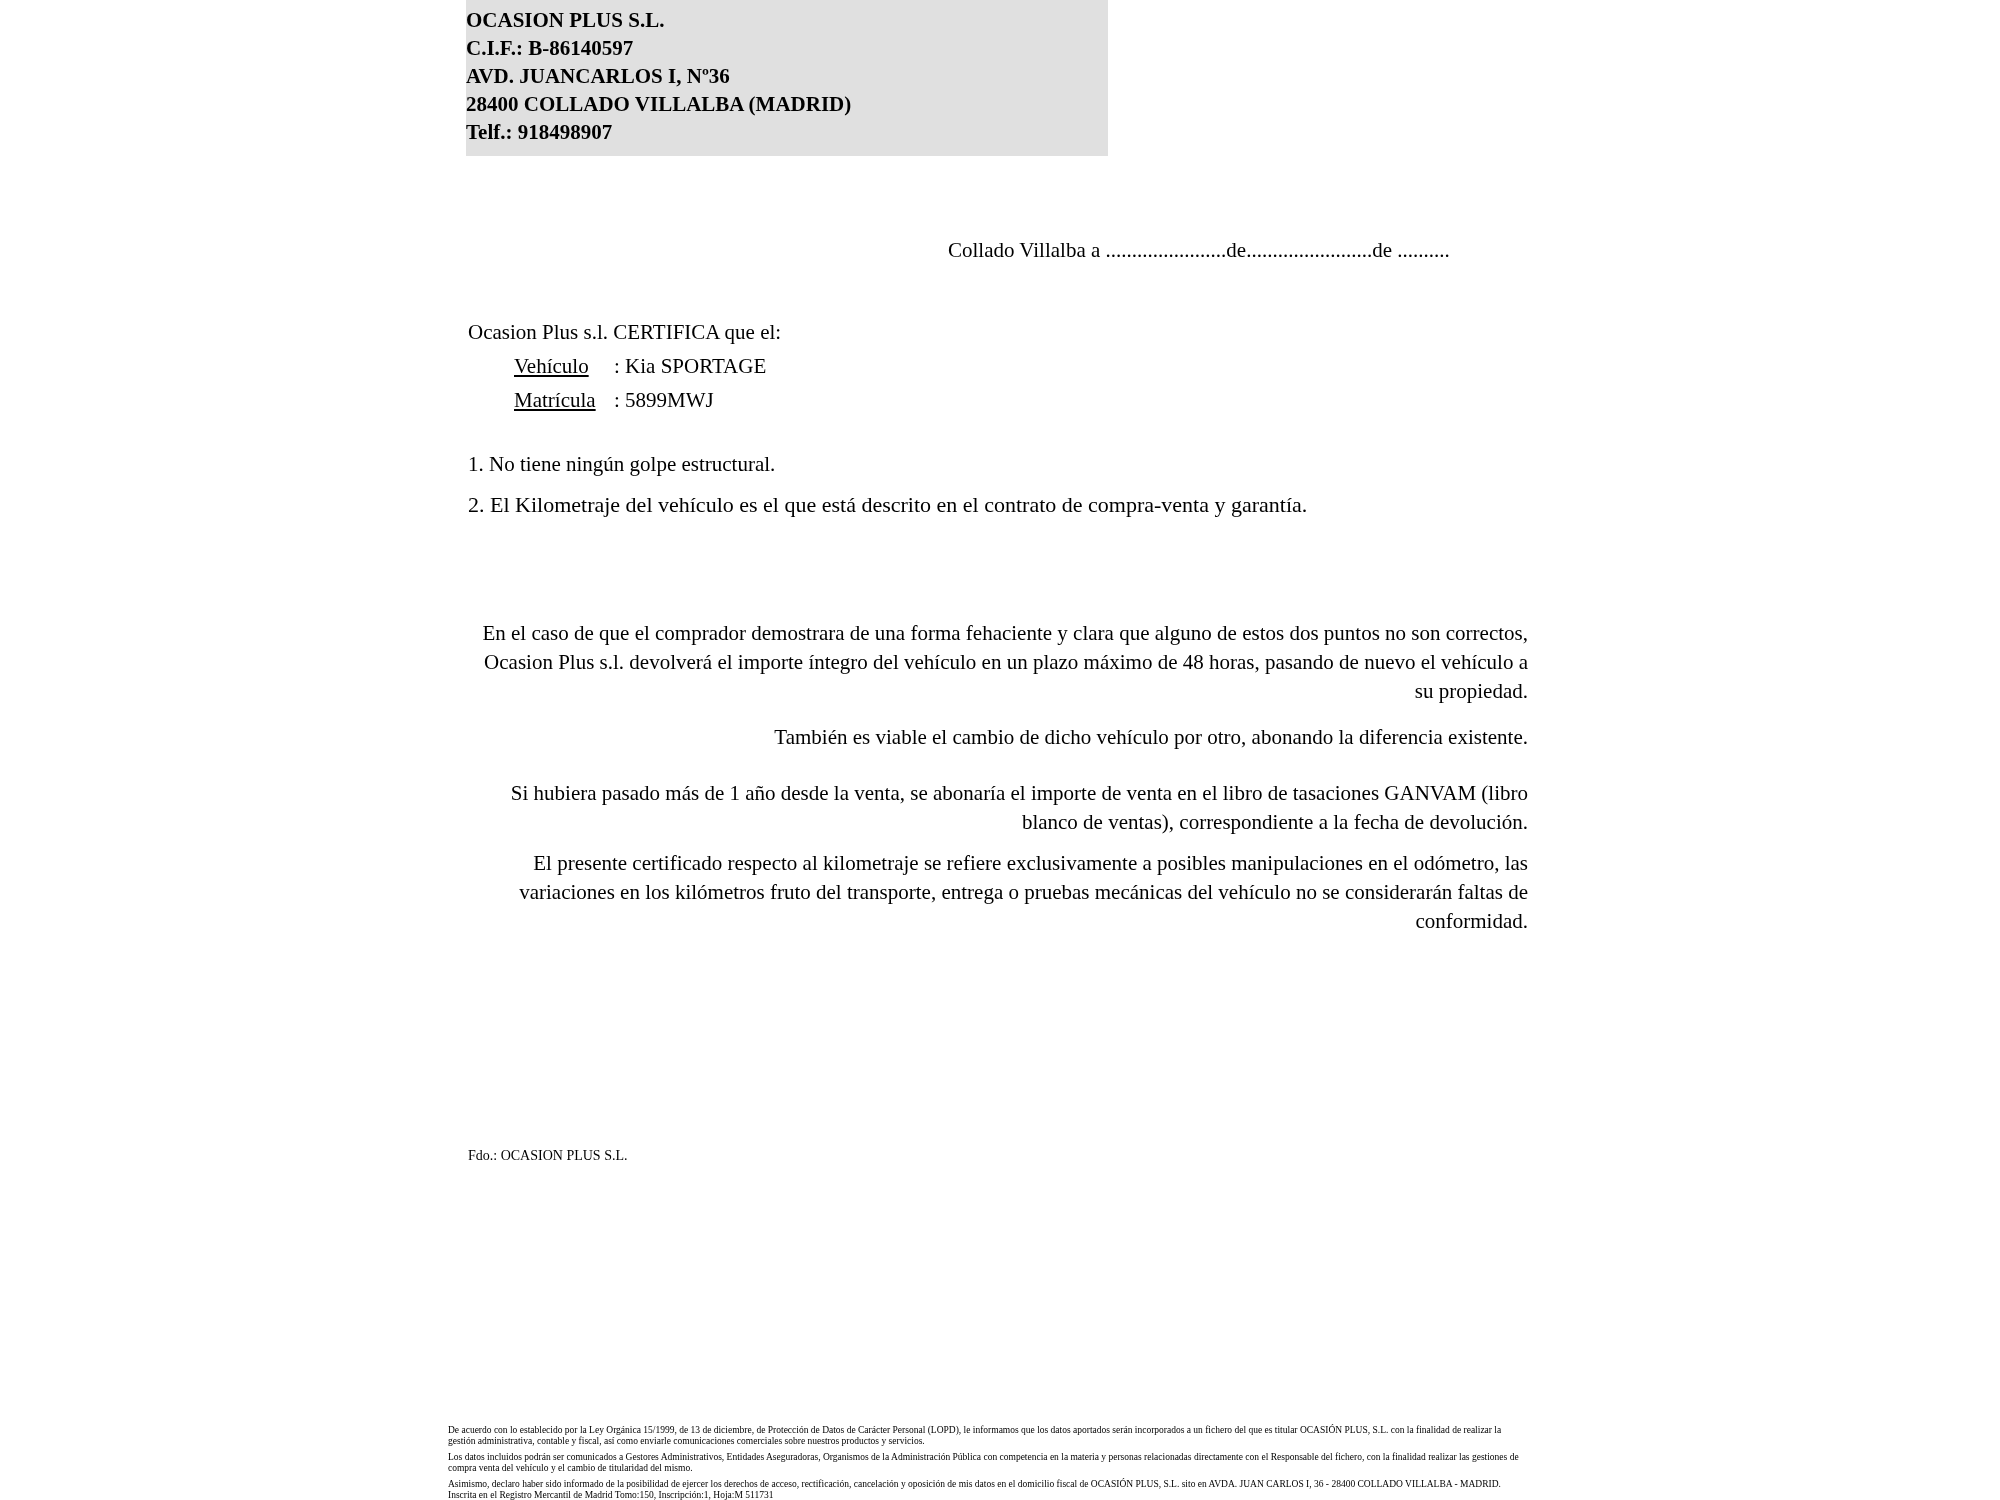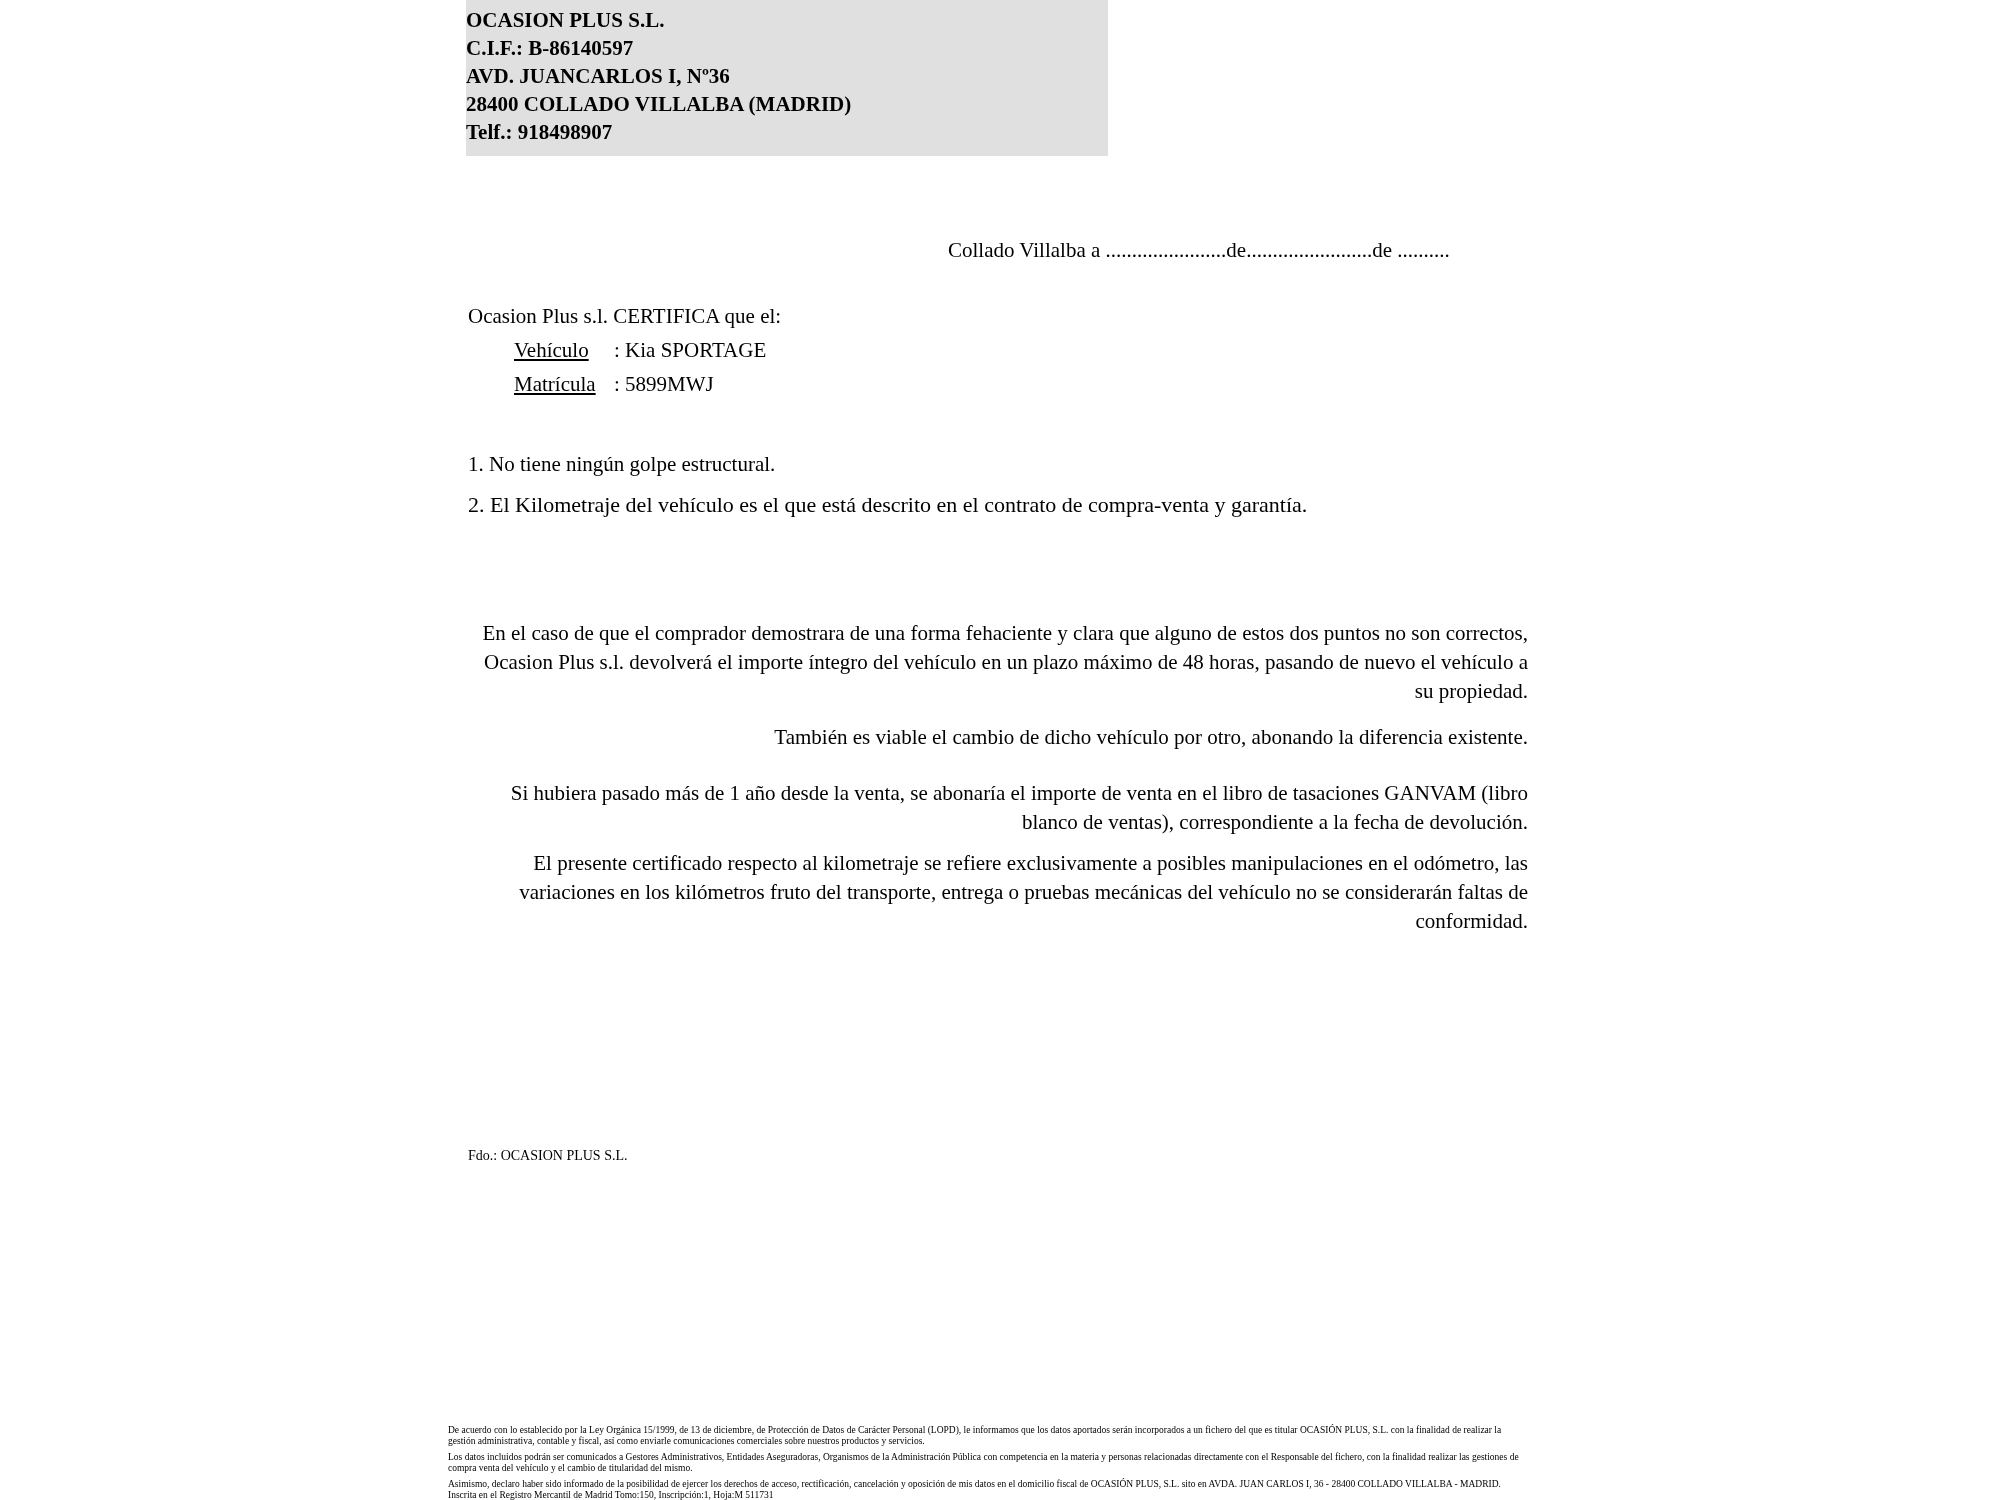--- a/index.html
+++ b/index.html
@@ -50,21 +50,21 @@
     top: 237px;
     font-size: 21px;
     line-height: 26px;
     white-space: nowrap;
   }
 
   
   .certifies {
     position: absolute;
     left: 468px;
-    top: 299px;
+    top: 315px;
     font-size: 21px;
     line-height: 34px;
   }
   .certifies .row {
     white-space: nowrap;
   }
   .uline {
     text-decoration: underline;
     margin-left: 46px;
   }

